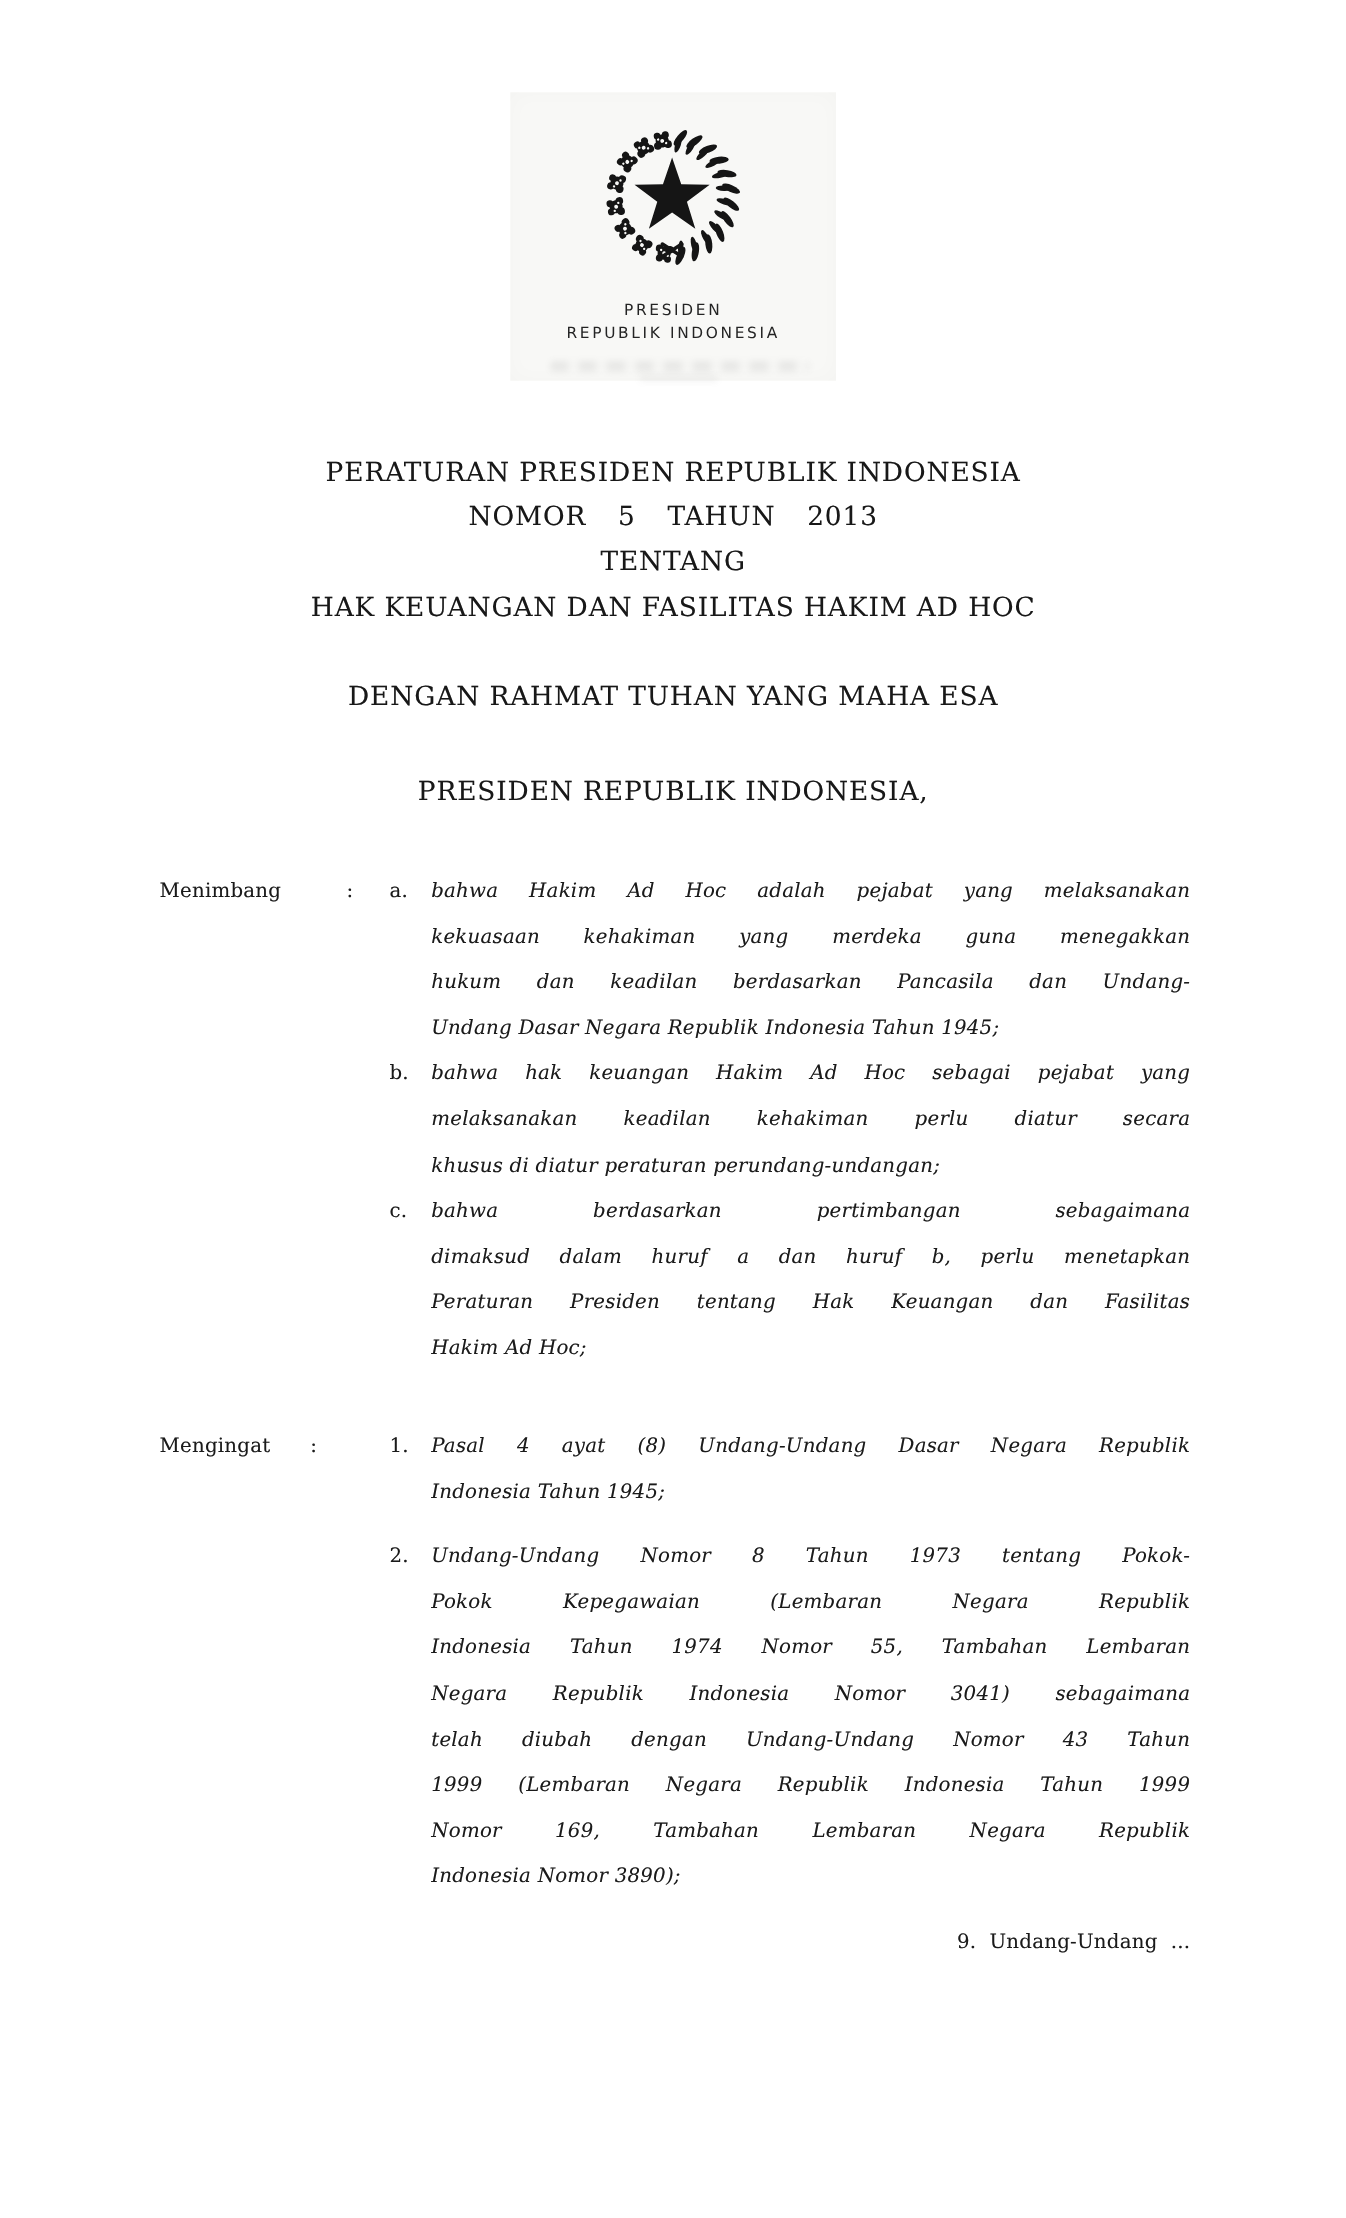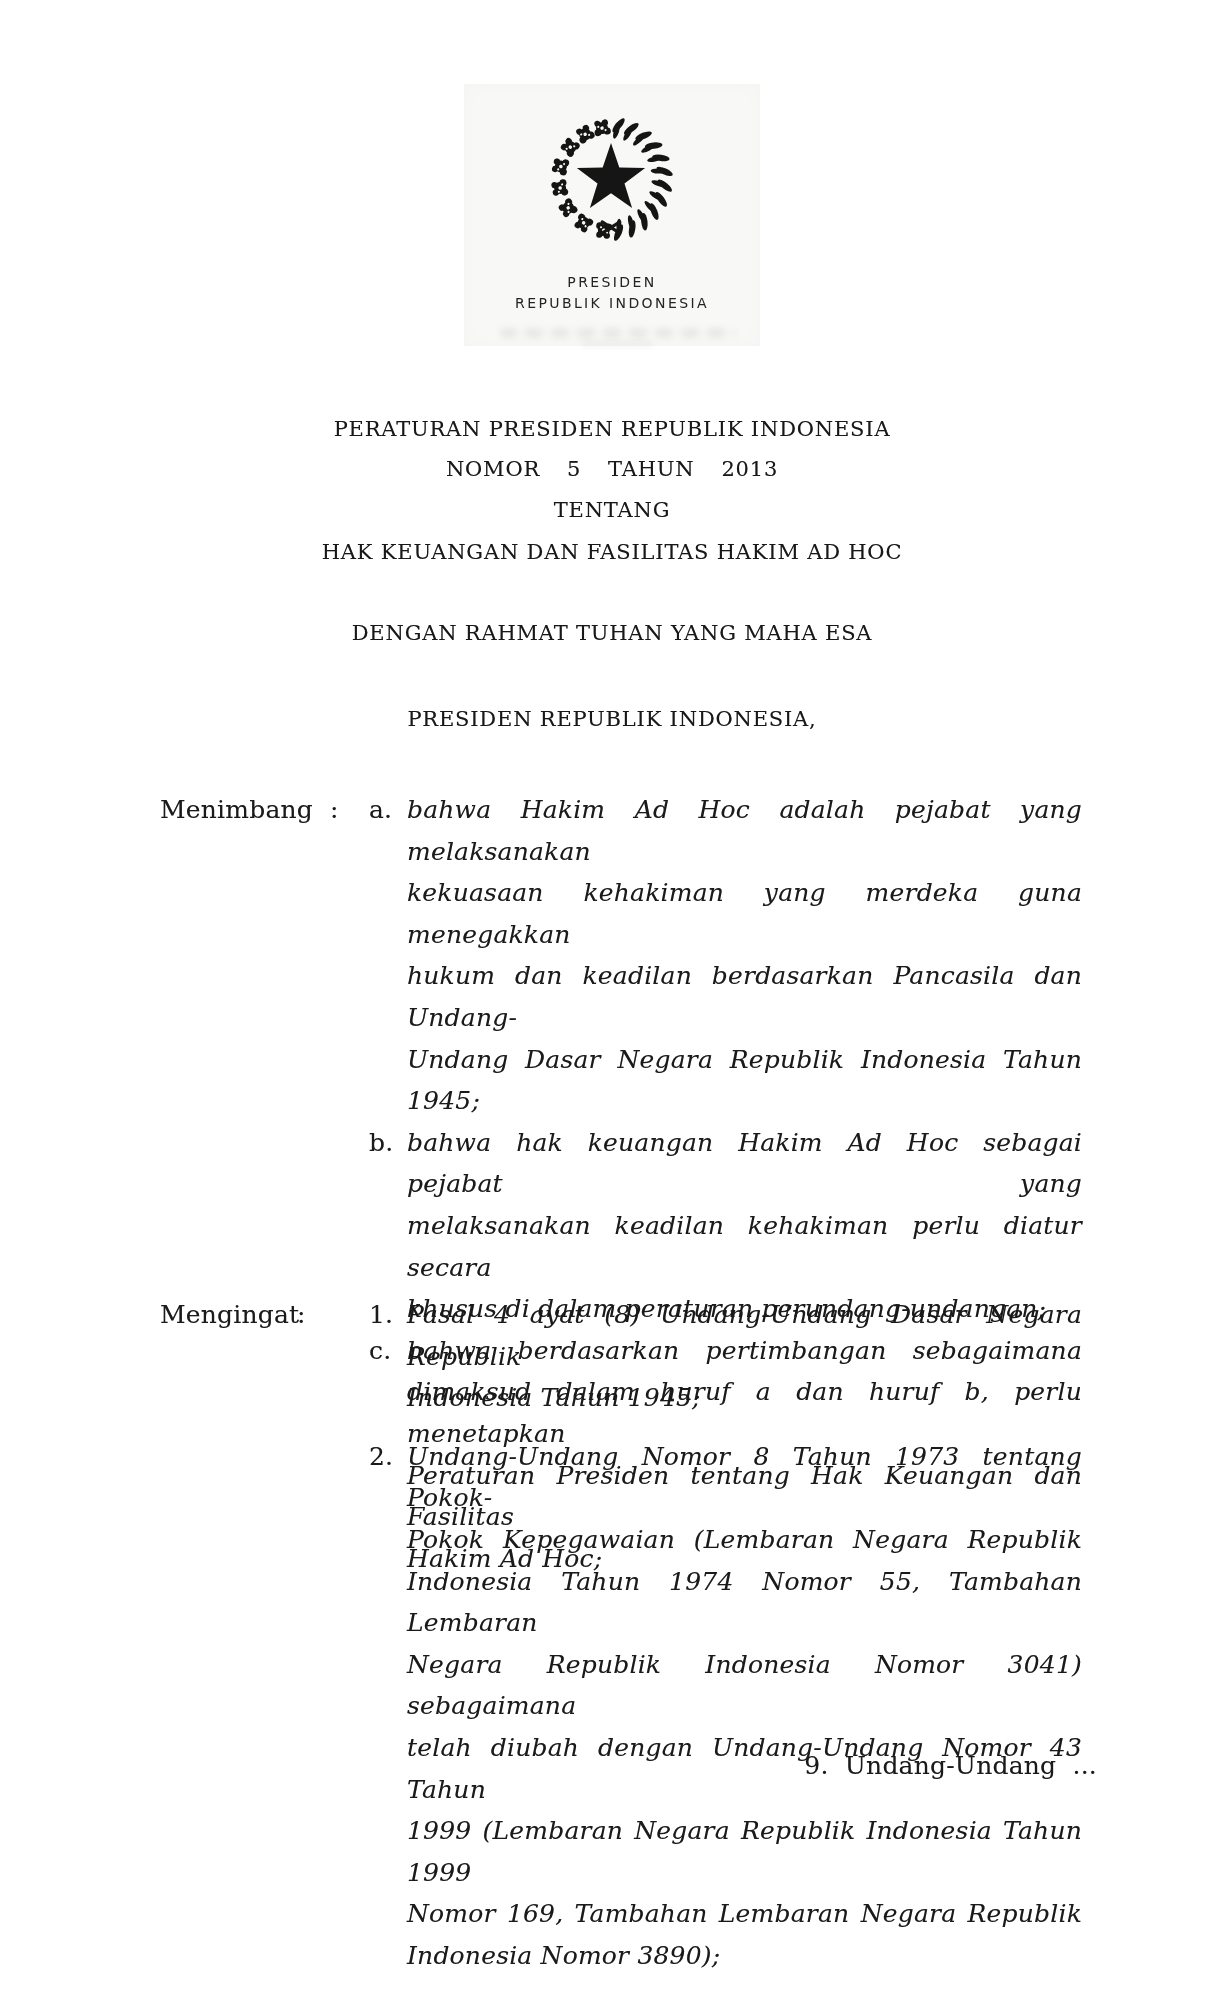--- a/index.html
+++ b/index.html
@@ -25,30 +25,29 @@
     background:repeating-linear-gradient(90deg, rgba(120,120,120,.55) 0 16px, rgba(190,190,190,.2) 16px 26px);
     filter:blur(3px); opacity:.22; border-radius:4px;
   }
   .scan-smudge2{
     position:absolute; left:118px; top:257px; width:70px; height:6px;
     background:rgba(140,140,140,.5); filter:blur(3px); opacity:.2;
   }
   
   .hline{
     position:absolute; left:0; width:1224px; text-align:center;
-    font-size:21px; line-height:21px; letter-spacing:0.8px; color:#181818;
+    font-size:24px; line-height:21px; letter-spacing:0.8px; color:#181818;
     text-shadow:0 0 .4px rgba(0,0,0,.35); white-space:pre-wrap;
   }
   .hline.spaced{ word-spacing:6px; }
   
   .section{ position:absolute; left:0; width:1224px; }
   .bline{
-    font-size:25px; line-height:41.6px; letter-spacing:0.2px;
+    font-size:18px; line-height:41.6px; letter-spacing:0.2px;
     text-shadow:0 0 .4px rgba(0,0,0,.3);
-    margin-left:15px;
   }
   .side-label{ position:absolute; left:145px; top:0; }
   .side-colon{ position:absolute; top:0; }
   .colon-menimbang{ left:315px; }
   .colon-mengingat{ left:282px; }
   .items{ position:absolute; left:354px; top:0; width:728px; }
   .item{ position:relative; padding-left:38px; }
   .marker{ position:absolute; left:0; top:0; }
   .line{ text-align:justify;font-style:italic; }
   .line.j{ text-align-last:justify; }
@@ -130,21 +129,21 @@
         <span class="marker bline">a.</span>
         <div class="line j bline">bahwa Hakim Ad Hoc adalah pejabat yang melaksanakan</div>
         <div class="line j bline">kekuasaan kehakiman yang merdeka guna menegakkan</div>
         <div class="line j bline">hukum dan keadilan berdasarkan Pancasila dan Undang-</div>
         <div class="line bline">Undang Dasar Negara Republik Indonesia Tahun 1945;</div>
       </div>
       <div class="item">
         <span class="marker bline">b.</span>
         <div class="line j bline">bahwa hak keuangan Hakim Ad Hoc sebagai pejabat yang</div>
         <div class="line j bline">melaksanakan keadilan kehakiman perlu diatur secara</div>
-        <div class="line bline">khusus di dalam peraturan perundang-undangan;</div>
+        <div class="line bline">khusus di diatur peraturan perundang-undangan;</div>
       </div>
       <div class="item">
         <span class="marker bline">c.</span>
         <div class="line j bline">bahwa berdasarkan pertimbangan sebagaimana</div>
         <div class="line j bline">dimaksud dalam huruf a dan huruf b, perlu menetapkan</div>
         <div class="line j bline">Peraturan Presiden tentang Hak Keuangan dan Fasilitas</div>
         <div class="line bline">Hakim Ad Hoc;</div>
       </div>
     </div>
   </div>

